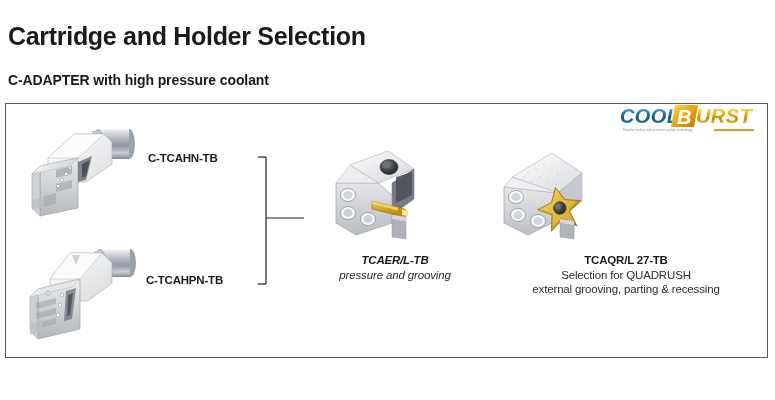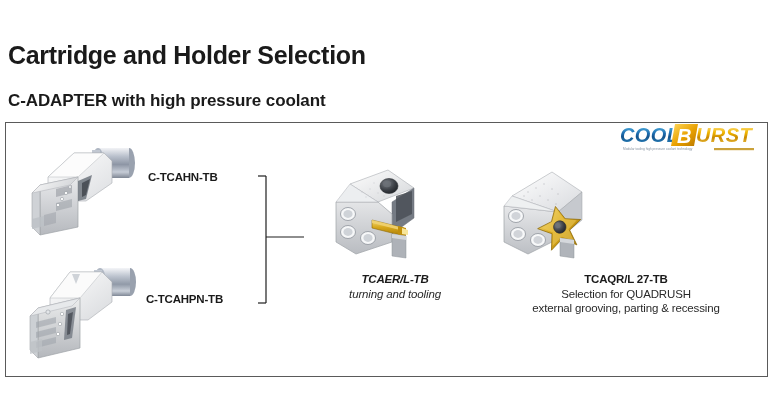--- a/index.html
+++ b/index.html
@@ -1,31 +1,31 @@
 <!DOCTYPE html>
 <html><head>
 <meta charset="utf-8">
 <style>
   html,body{margin:0;padding:0;}
   body{
     width:775px;height:400px;background:#ffffff;
     font-family:"Liberation Sans", sans-serif;
     color:#111;overflow:hidden;position:relative;
   }
-  .page{position:absolute;inset:0;margin-top:19px;}
+  .page{position:absolute;inset:0;}
 
   
   .page-title{
     position:absolute;left:8px;top:22px;
     font-size:25px;font-weight:bold;letter-spacing:-0.3px;
     color:#1a1a1a;white-space:nowrap;
   }
   .subtitle{
     position:absolute;left:8px;top:72px;
-    font-size:17px;font-weight:bold;color:#1a1a1a;
+    font-size:14px;font-weight:bold;color:#1a1a1a;
     white-space:nowrap;letter-spacing:-0.1px;
   }
 
   
   .panel{
     position:absolute;left:5px;top:103px;
     width:763px;height:255px;
     border:1px solid #5a5a5a;background:#fff;box-sizing:border-box;
   }
 
@@ -284,21 +284,21 @@
         <circle cx="50" cy="31" r="0.7"></circle>
           <circle cx="38" cy="35" r="0.7"></circle>
         <circle cx="46" cy="21" r="0.7"></circle>
           <circle cx="56" cy="34" r="0.7"></circle>
       </g>
     </svg>
   </div>
 
   <div class="cap" style="left:310px;top:253px;width:170px;font-style:italic;">
     <div class="code">TCAER/L-TB</div>
-    <div class="desc">turning and tooling</div>
+    <div class="desc">pressure and grooving</div>
   </div>
 
   <div class="render" style="left:498px;top:143px;">
     <svg width="112" height="100" viewBox="0 0 112 100">
       <defs>
         <linearGradient id="qBodyF" x1="0" y1="0" x2="0" y2="1">
           <stop offset="0%" stop-color="#e7e8ea"></stop>
           <stop offset="100%" stop-color="#bcbfc4"></stop>
         </linearGradient>
         <linearGradient id="qBodyT" x1="0" y1="0" x2="1" y2="1">

